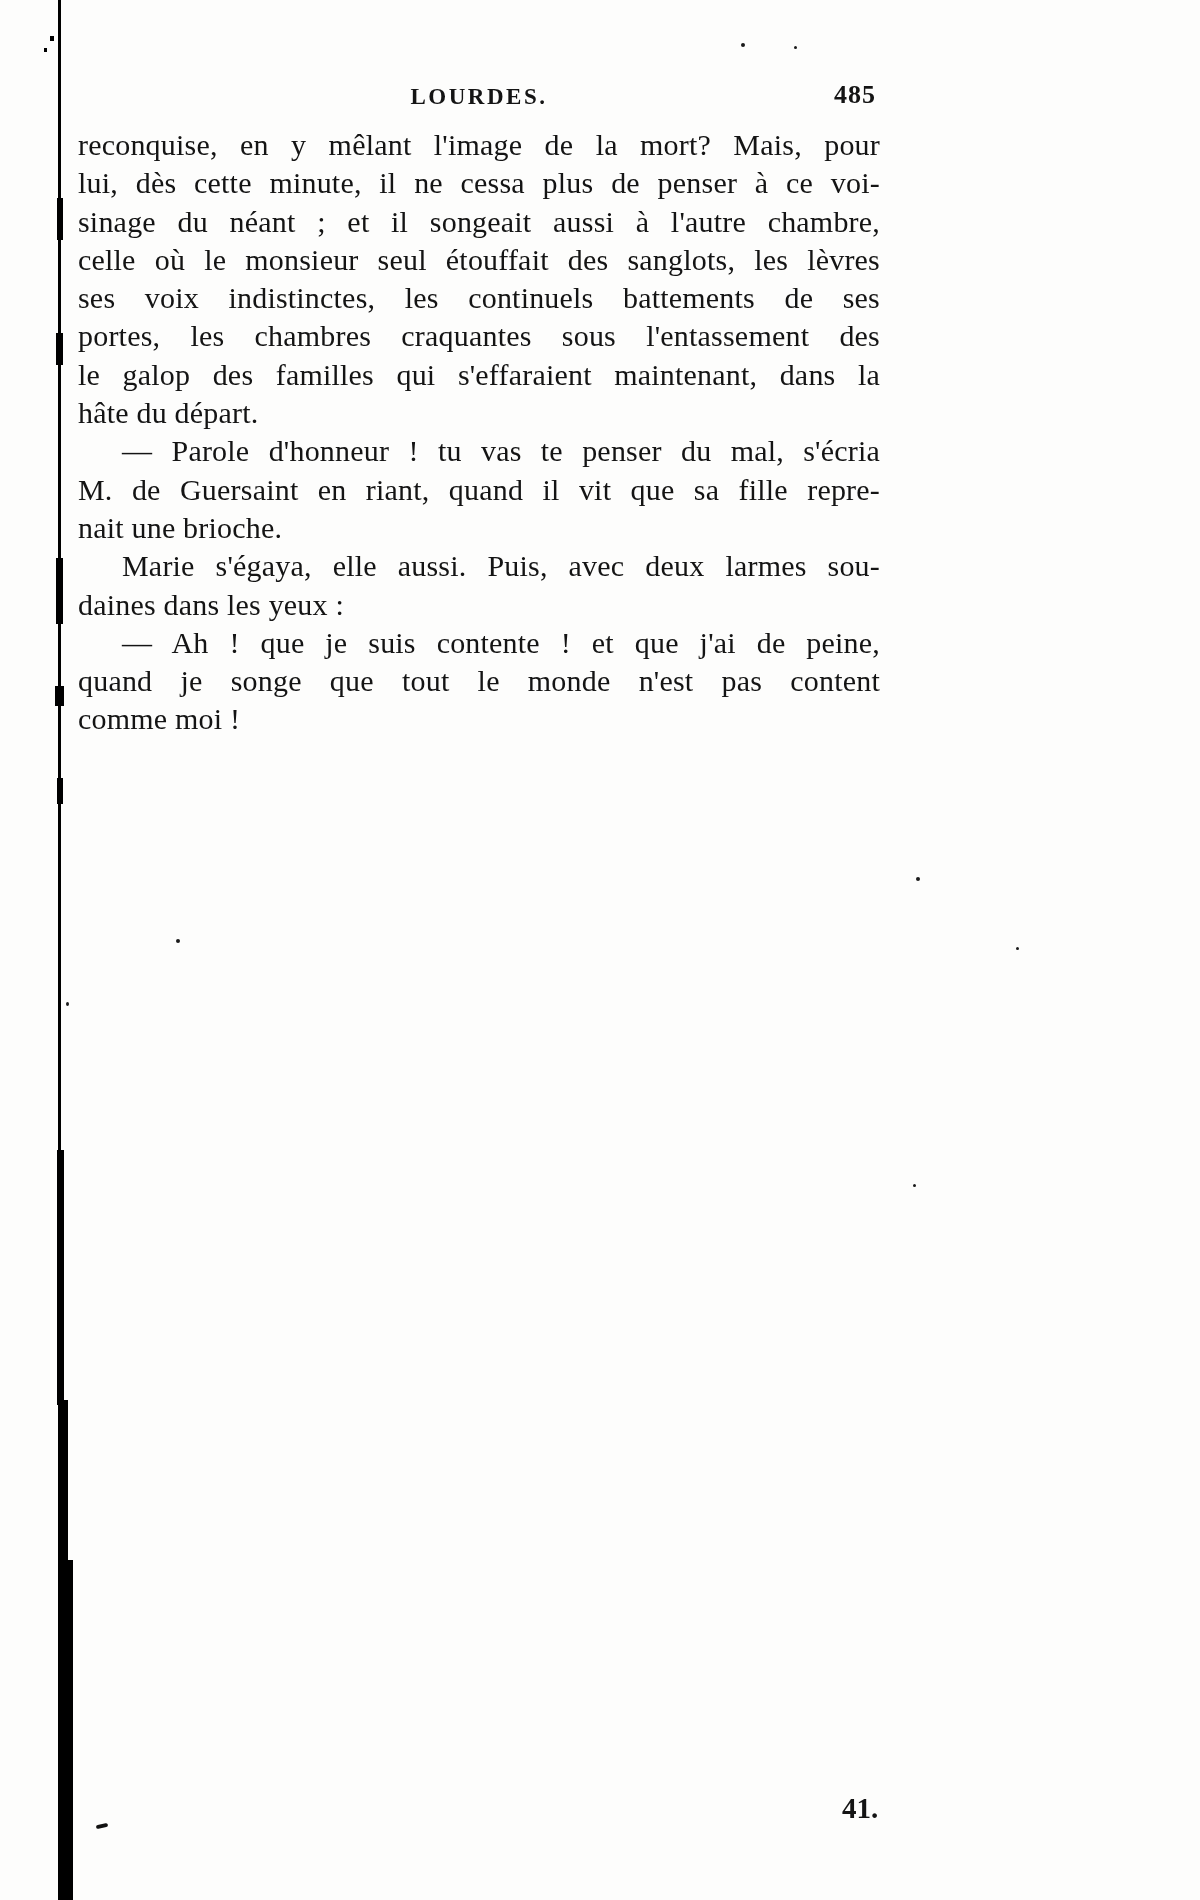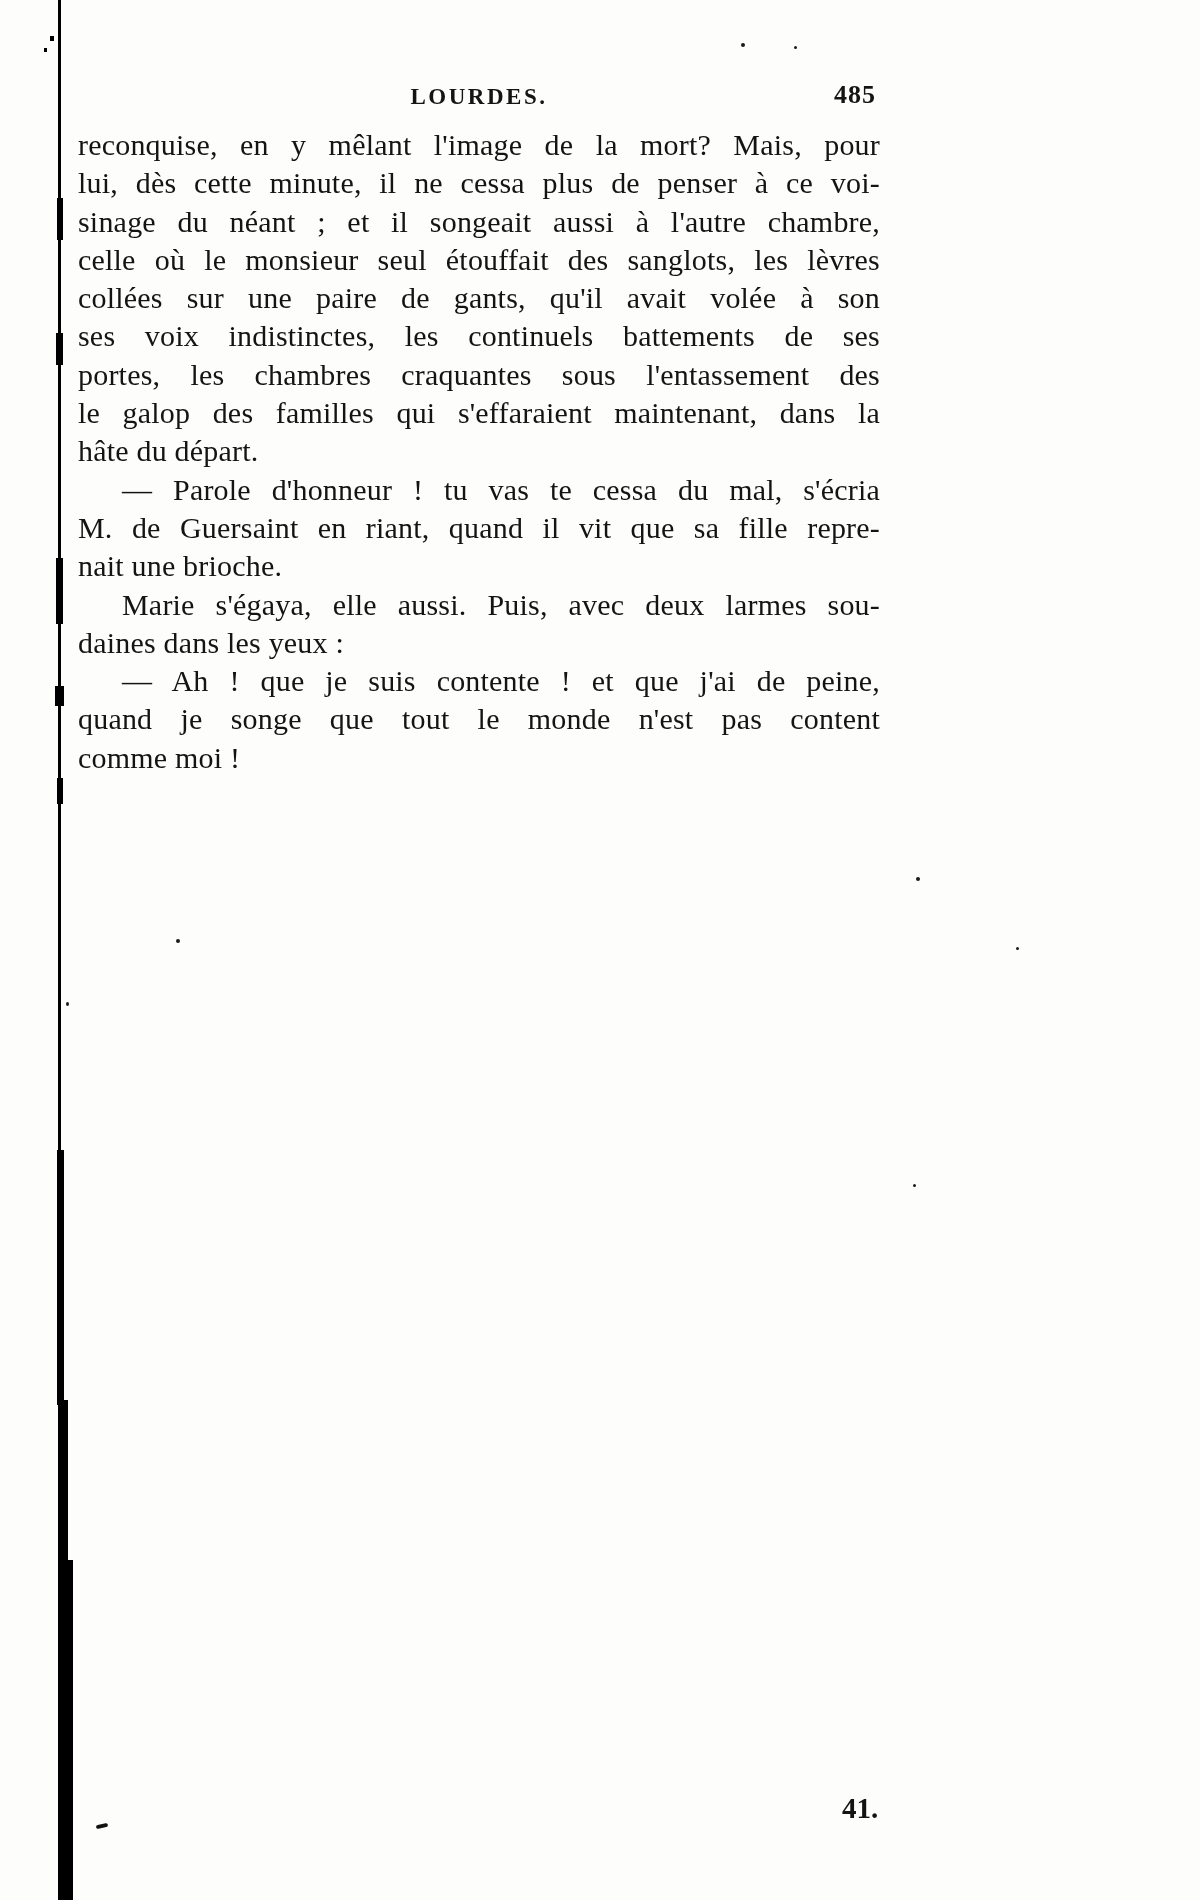--- a/index.html
+++ b/index.html
@@ -115,27 +115,26 @@
   <header class="running-head">
     <span class="head-title">LOURDES.</span>
     <span class="page-num">485</span>
   </header>
 
   <main class="text-block">
     <div class="line">reconquise, en y mêlant l'image de la mort? Mais, pour</div>
     <div class="line">lui, dès cette minute, il ne cessa plus de penser à ce voi-</div>
     <div class="line">sinage du néant ; et il songeait aussi à l'autre chambre,</div>
     <div class="line">celle où le monsieur seul étouffait des sanglots, les lèvres</div>
-    <div class="line">collées sur une paire de gants, qu'il avait volée à son</div>
     <div class="line">ses voix indistinctes, les continuels battements de ses</div>
     <div class="line">portes, les chambres craquantes sous l'entassement des</div>
     <div class="line">le galop des familles qui s'effaraient maintenant, dans la</div>
     <div class="line end">hâte du départ.</div>
 
-    <div class="line indent">— Parole d'honneur ! tu vas te cessa du mal, s'écria</div>
+    <div class="line indent">— Parole d'honneur ! tu vas te penser du mal, s'écria</div>
     <div class="line">M. de Guersaint en riant, quand il vit que sa fille repre-</div>
     <div class="line end">nait une brioche.</div>
 
     <div class="line indent">Marie s'égaya, elle aussi. Puis, avec deux larmes sou-</div>
     <div class="line end">daines dans les yeux :</div>
 
     <div class="line indent">— Ah ! que je suis contente ! et que j'ai de peine,</div>
     <div class="line">quand je songe que tout le monde n'est pas content</div>
     <div class="line end">comme moi !</div>
   </main>

